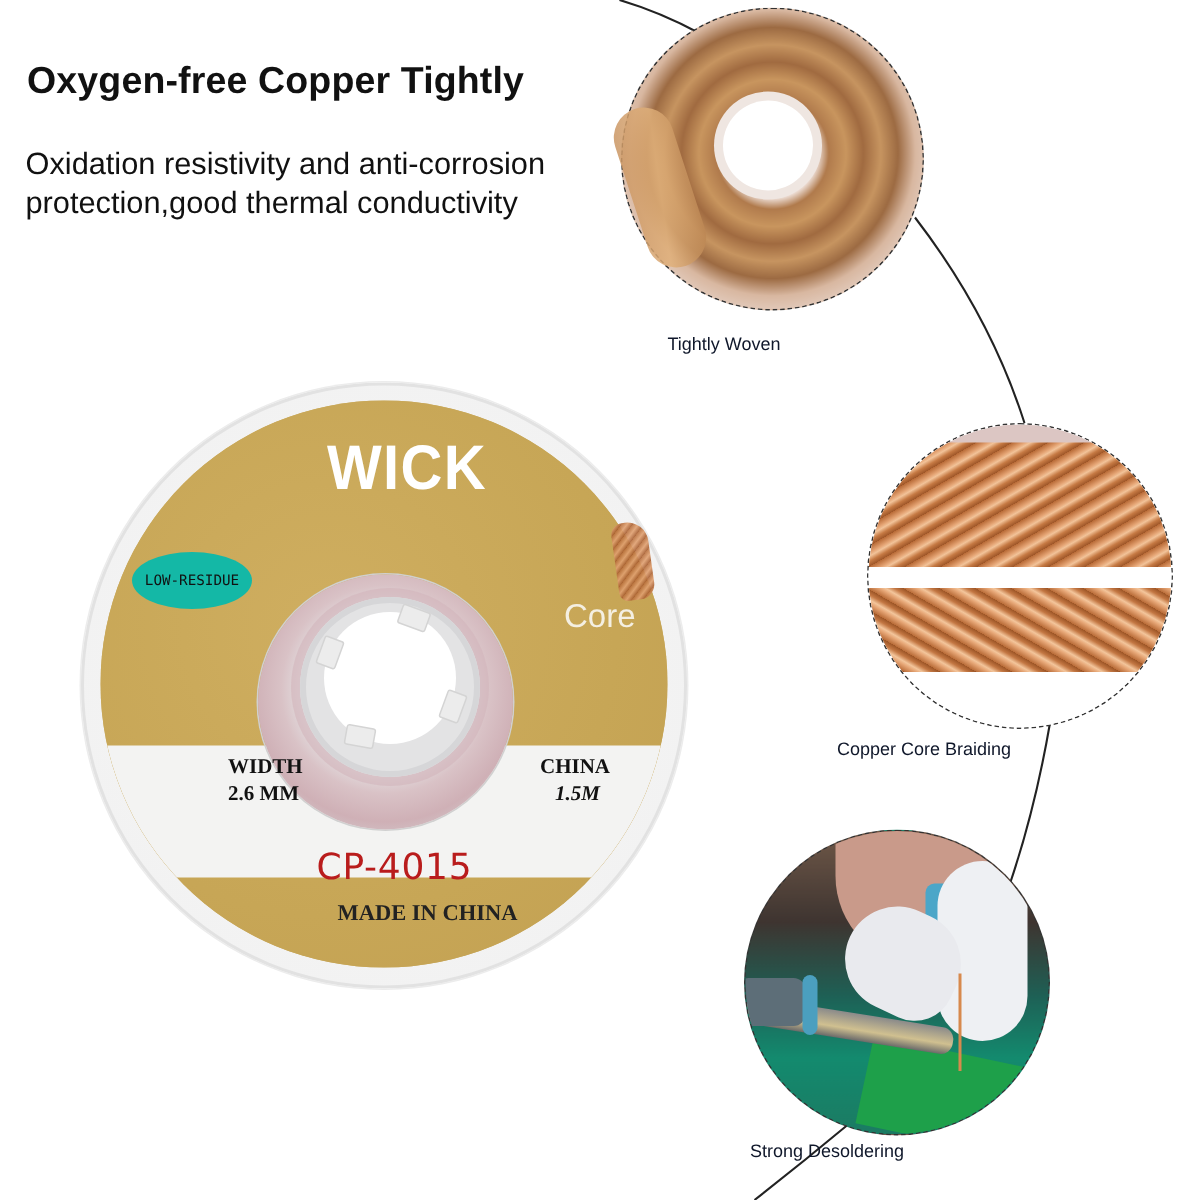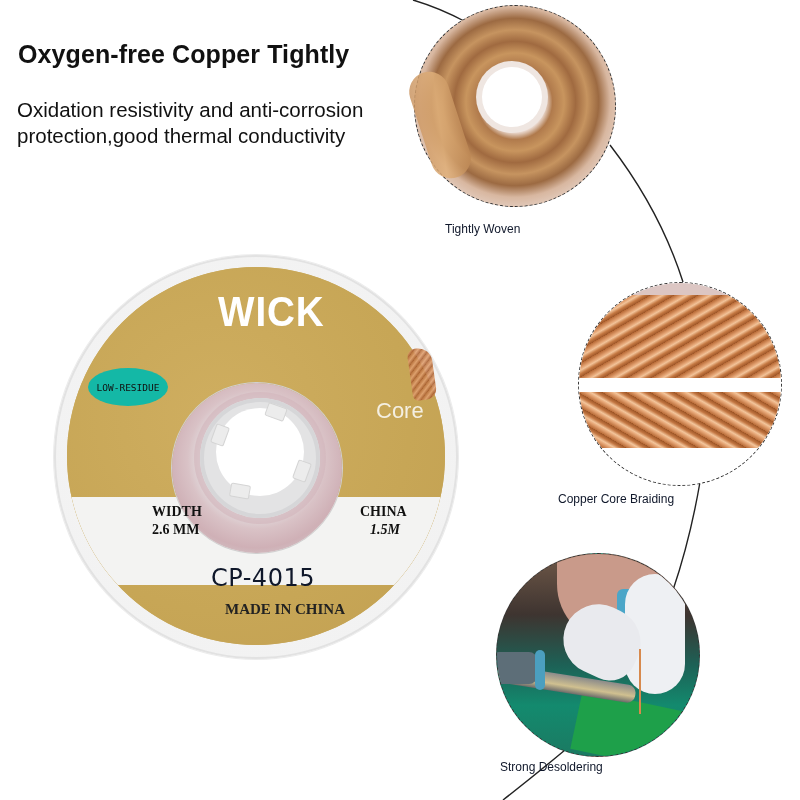--- a/index.html
+++ b/index.html
@@ -35,21 +35,21 @@
     box-shadow: 0 0 0 1px #d0d0d0; }
   .hub-ring { left: 200px; top: 398px; width: 120px; height: 120px; border-radius: 50%;
     background: #e3e3e4; box-shadow: inset 0 0 0 4px #d6d6d8, 0 0 0 6px rgba(210,180,186,0.6); }
   .hub-hole { left: 216px; top: 408px; width: 88px; height: 88px; border-radius: 50%; background: #ffffff; }
   .hub-tab { position: absolute; width: 18px; height: 12px; background: #ececec; border: 1px solid #d4d4d4; border-radius: 2px; }
 
   .spec-label { font-family: "Liberation Serif", serif; font-weight: bold; font-size: 14px; color: #111; line-height: 18px; }
   .width-block { left: 112px; top: 503px; margin-left: 40px; }
   .length-block { left: 360px; top: 503px; }
   .length-block .v { padding-left: 10px; font-style: italic; }
-  .model { left: 211px; top: 564px; font-family: "DejaVu Sans", sans-serif; font-size: 24px; color: #0f172a; letter-spacing: 0.5px; }
+  .model { left: 211px; top: 564px; font-family: "DejaVu Sans", sans-serif; font-size: 24px; color: #b91c1c; letter-spacing: 0.5px; }
   .madein { left: 225px; top: 601px; font-family: "Liberation Serif", serif; font-weight: bold; font-size: 15px; color: #222; }
 
   
   .detail { border-radius: 50%; overflow: hidden; border: 1.5px dashed #333; box-sizing: border-box; }
   .d1 { left: 414px; top: 5px; width: 202px; height: 202px;
     background: radial-gradient(circle at 50% 48%, #ffffff 0%, #ffffff 18%, #ecdcd3 21%, #b07a4c 26%, #c8955e 34%, #a06a40 42%, #c69460 50%, #9c6a42 58%, #d8b7a0 66%, #e8d6cc 78%, #e4d3cc 100%); }
   .d1-hole { left: 482px; top: 67px; width: 60px; height: 60px; border-radius: 50%; background: #ffffff; box-shadow: 0 0 0 6px #efe6e1; }
   .d1-strand { left: 420px; top: 70px; width: 40px; height: 110px; border-radius: 30px; background: linear-gradient(100deg, #c79260, #e0b07a 50%, #b8824f); opacity: 0.85; transform: rotate(-18deg); }
 
   .d2 { left: 578px; top: 282px; width: 204px; height: 204px; background: #ffffff; }

